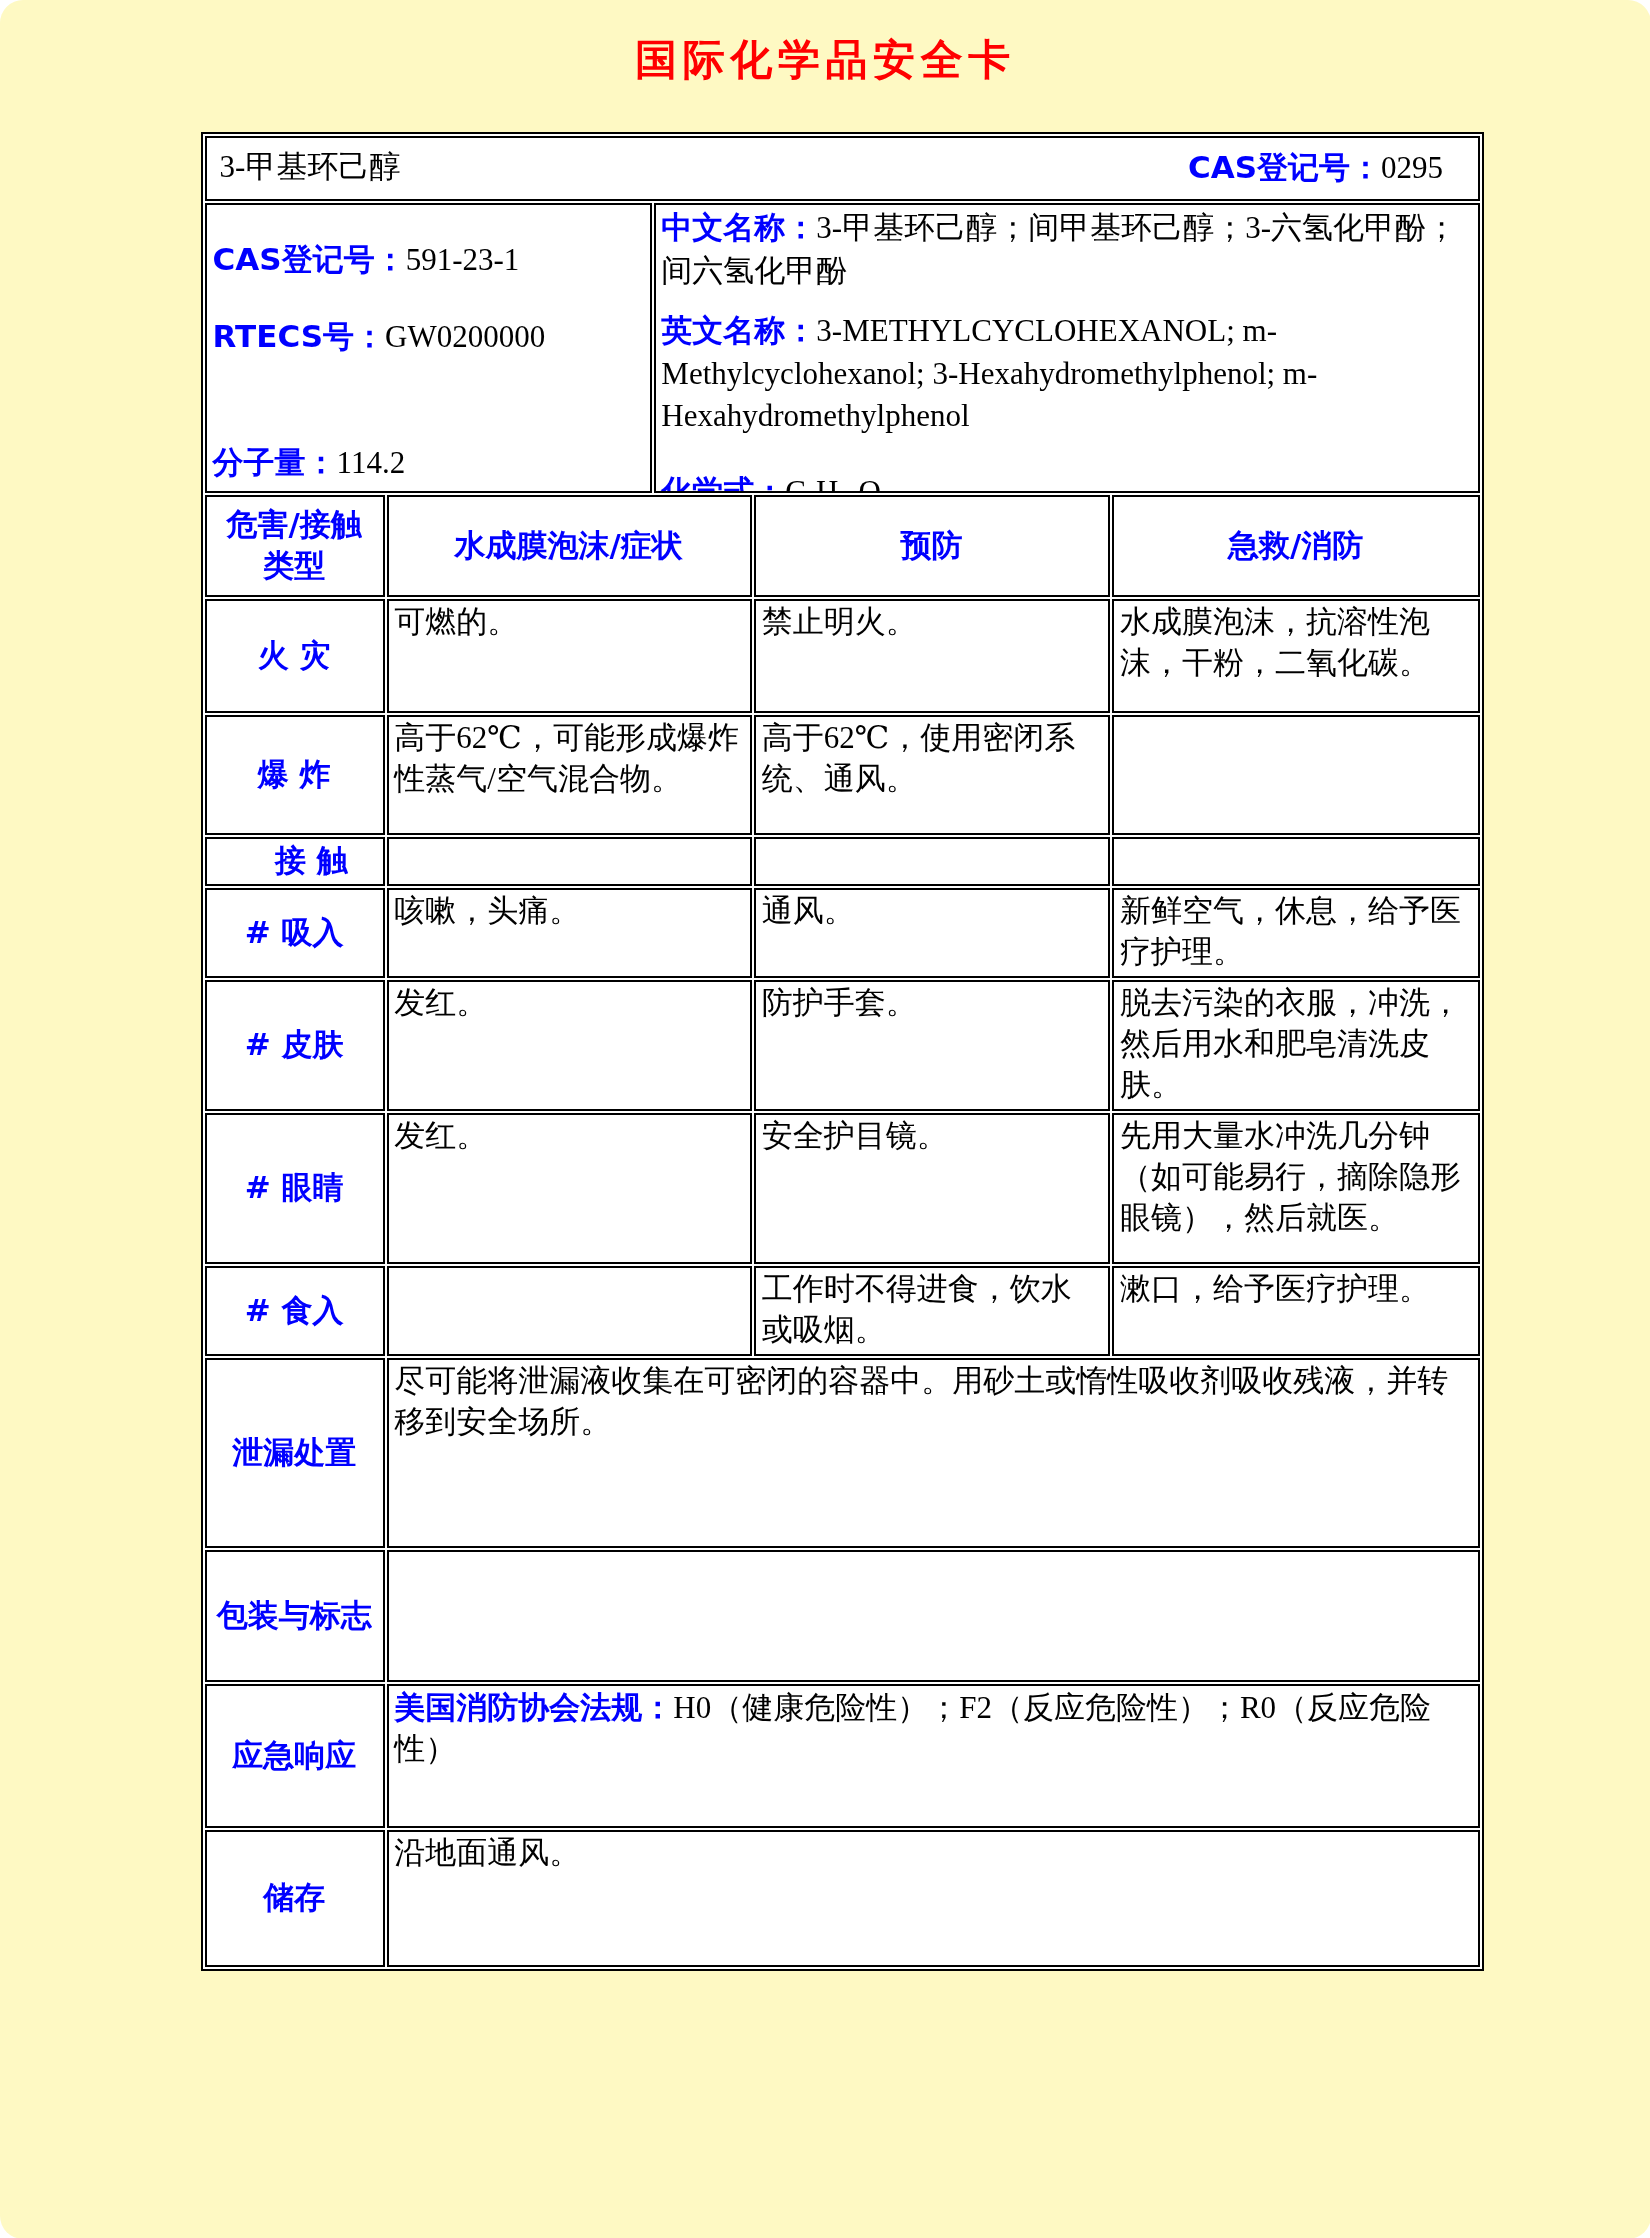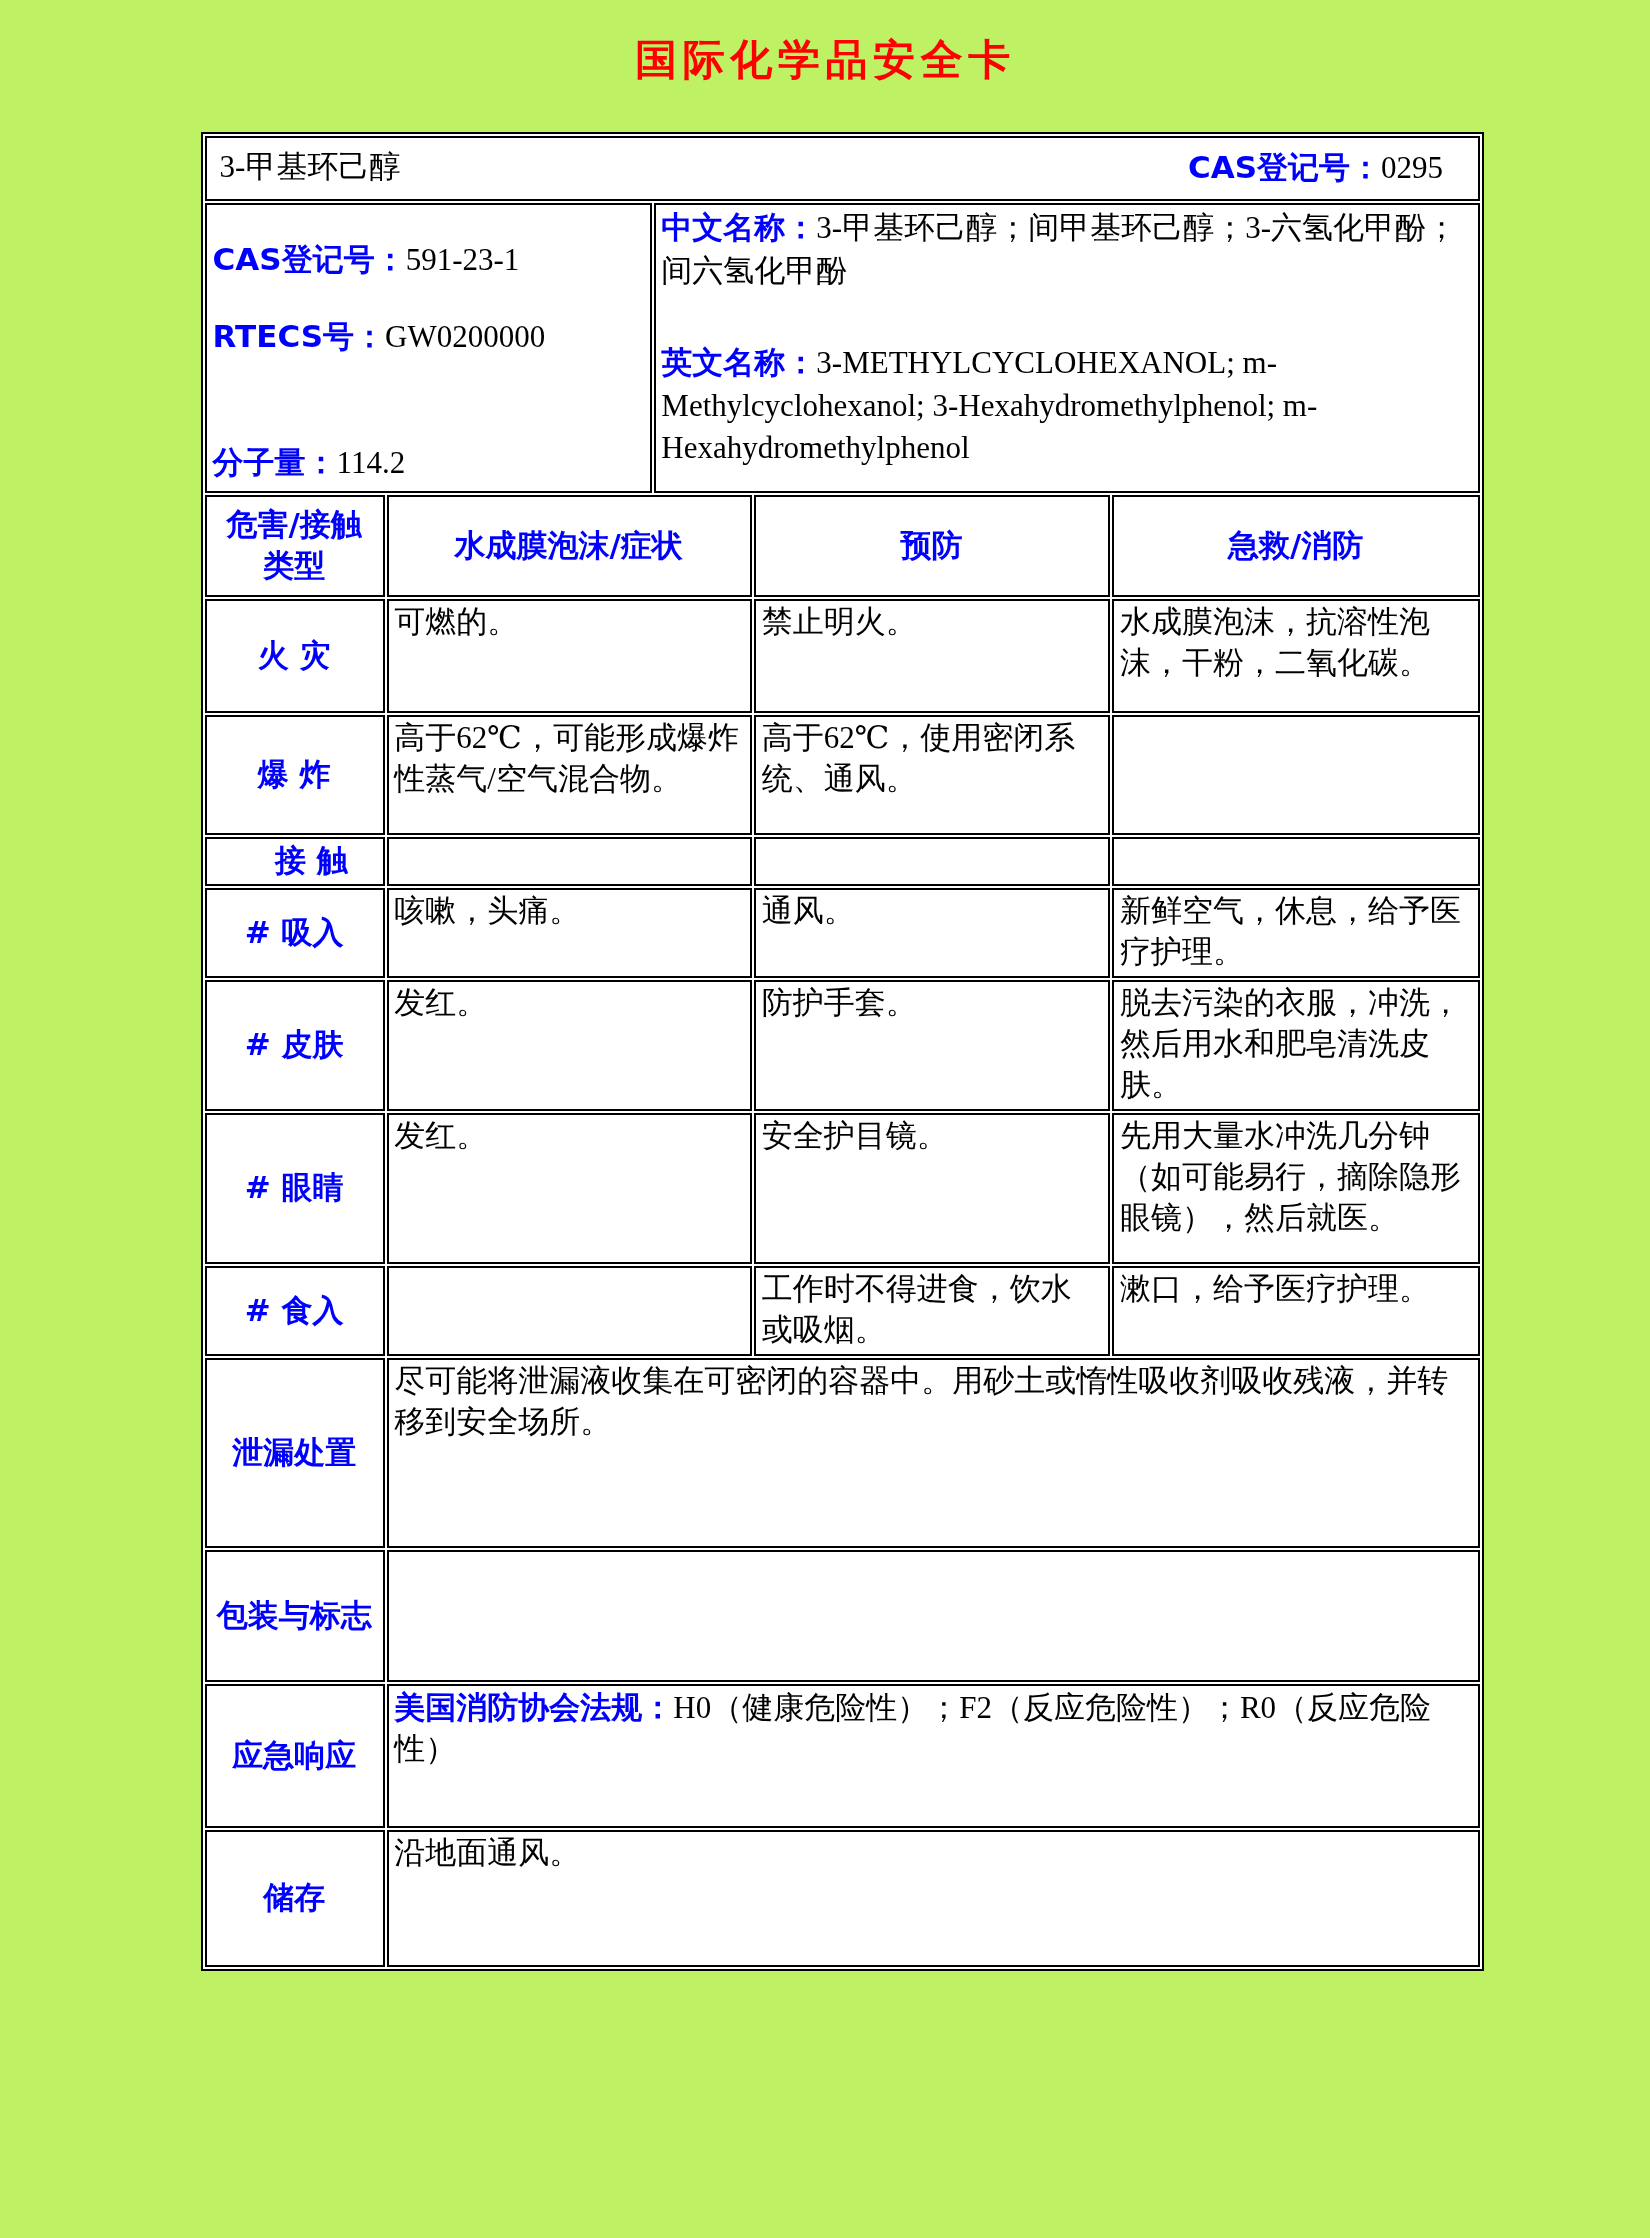--- a/index.html
+++ b/index.html
@@ -1,19 +1,20 @@
 <!DOCTYPE html>
 <html style="font-size:11.3px"><head>
 <meta charset="utf-8">
 <style>
   html,body{margin:0;padding:0;background:#ffffff;}
   .page{
-    width:1651px;min-height:2239px;background:#bef264;
+    width:1651px;min-height:2239px;background:#fef9c3;
     font-family:"Liberation Serif","DejaVu Serif",serif;color:#000000;
     overflow:hidden;
+    border-radius:23px;
   }
   .title{
     margin:32px 0 44px 0;text-align:center;
     font-family:"DejaVu Sans","Liberation Sans",sans-serif;
     font-weight:bold;font-size:42px;color:#FF0000;letter-spacing:5.6px;
   }
   table.card{
     table-layout:fixed;width:1283px;margin-left:201px;
     border:2.8px solid #000;border-spacing:2.8px;border-collapse:separate;
     background:#ffffff;
@@ -52,21 +53,21 @@
   .r-pack td{height:132px;}
   .r-emerg td{height:144px;}
   .r-store td{height:137px;}
   .name-row{display:flex;justify-content:space-between;align-items:center;}
   .name-left{padding-left:7px;text-align:center;}
   .name-right{padding-right:28px;white-space:nowrap;}
   .ident-wrap{height:280px;display:flex;flex-direction:column;}
   .ident-wrap .spacer{flex:1 1 auto;}
   .ident-wrap .line{line-height:1.45;margin-top:31px;}
   .para{line-height:1.38;}
-  .para-en{margin-top:48px;}
+  .para-en{margin-top:16px;}
   .formula-line{margin-top:4.2px;}
   sub{font-size:0.65em;line-height:0;}
 </style>
 </head>
 <body>
 
 <div class="page">
 
   <h1 class="title">国际化学品安全卡</h1>
 

